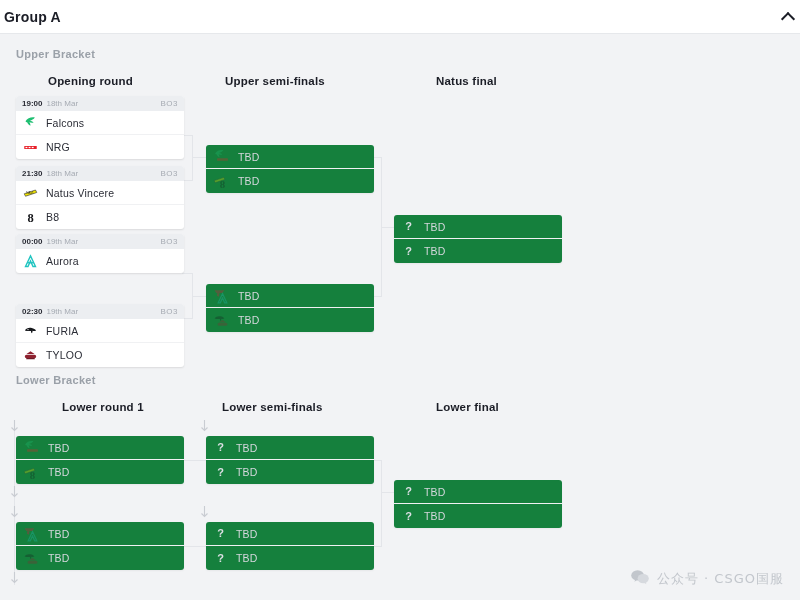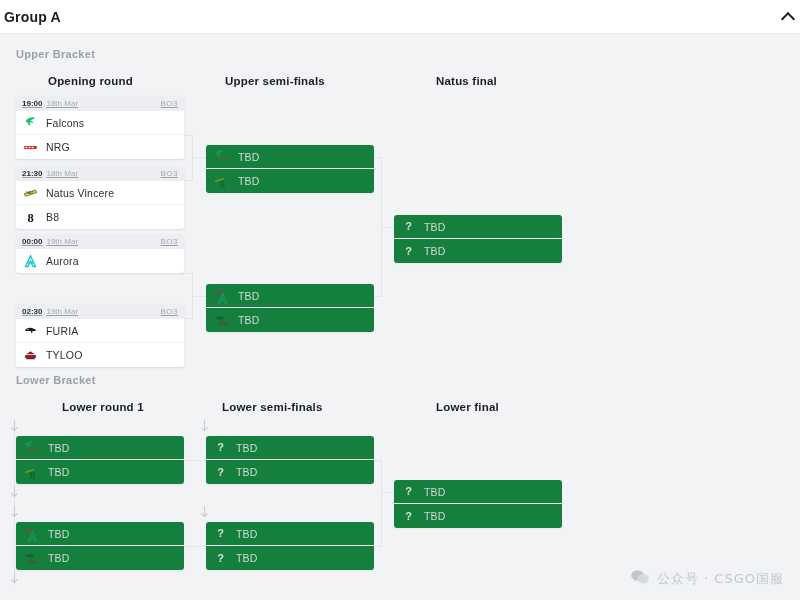--- a/index.html
+++ b/index.html
@@ -36,21 +36,21 @@
   
   .match {
     position: absolute; width: 168px;
     background: #ffffff; border-radius: 3px;
     box-shadow: 0 1px 2px rgba(0,0,0,.10);
     overflow: hidden;
   }
   .match.tbd { background: #15803d; box-shadow: 0 1px 2px rgba(0,0,0,.05); }
   .match-meta {
     height: 15px; background: #eceef1; display: flex; align-items: center;
-    padding: 0 6px; font-size: 8px; color: #9aa0a8; text-decoration: underline;
+    padding: 0 6px; font-size: 8px; color: #9aa0a8;
   }
   .meta-time { font-weight: bold; color: #2b2d36; margin-right: 4px; font-size: 8px; }
   .meta-date { color: #a6abb3; }
   .meta-bo { margin-left: auto; color: #a6abb3; letter-spacing: .5px; }
   .team-row {
     height: 24px; display: flex; align-items: center; padding: 0 7px;
     border-bottom: 1px solid #f0f1f3;
   }
   .team-row:last-child { border-bottom: none; }
   .team-name { font-size: 10.5px; color: #2b2d36; margin-left: 8px; letter-spacing: .2px; }

